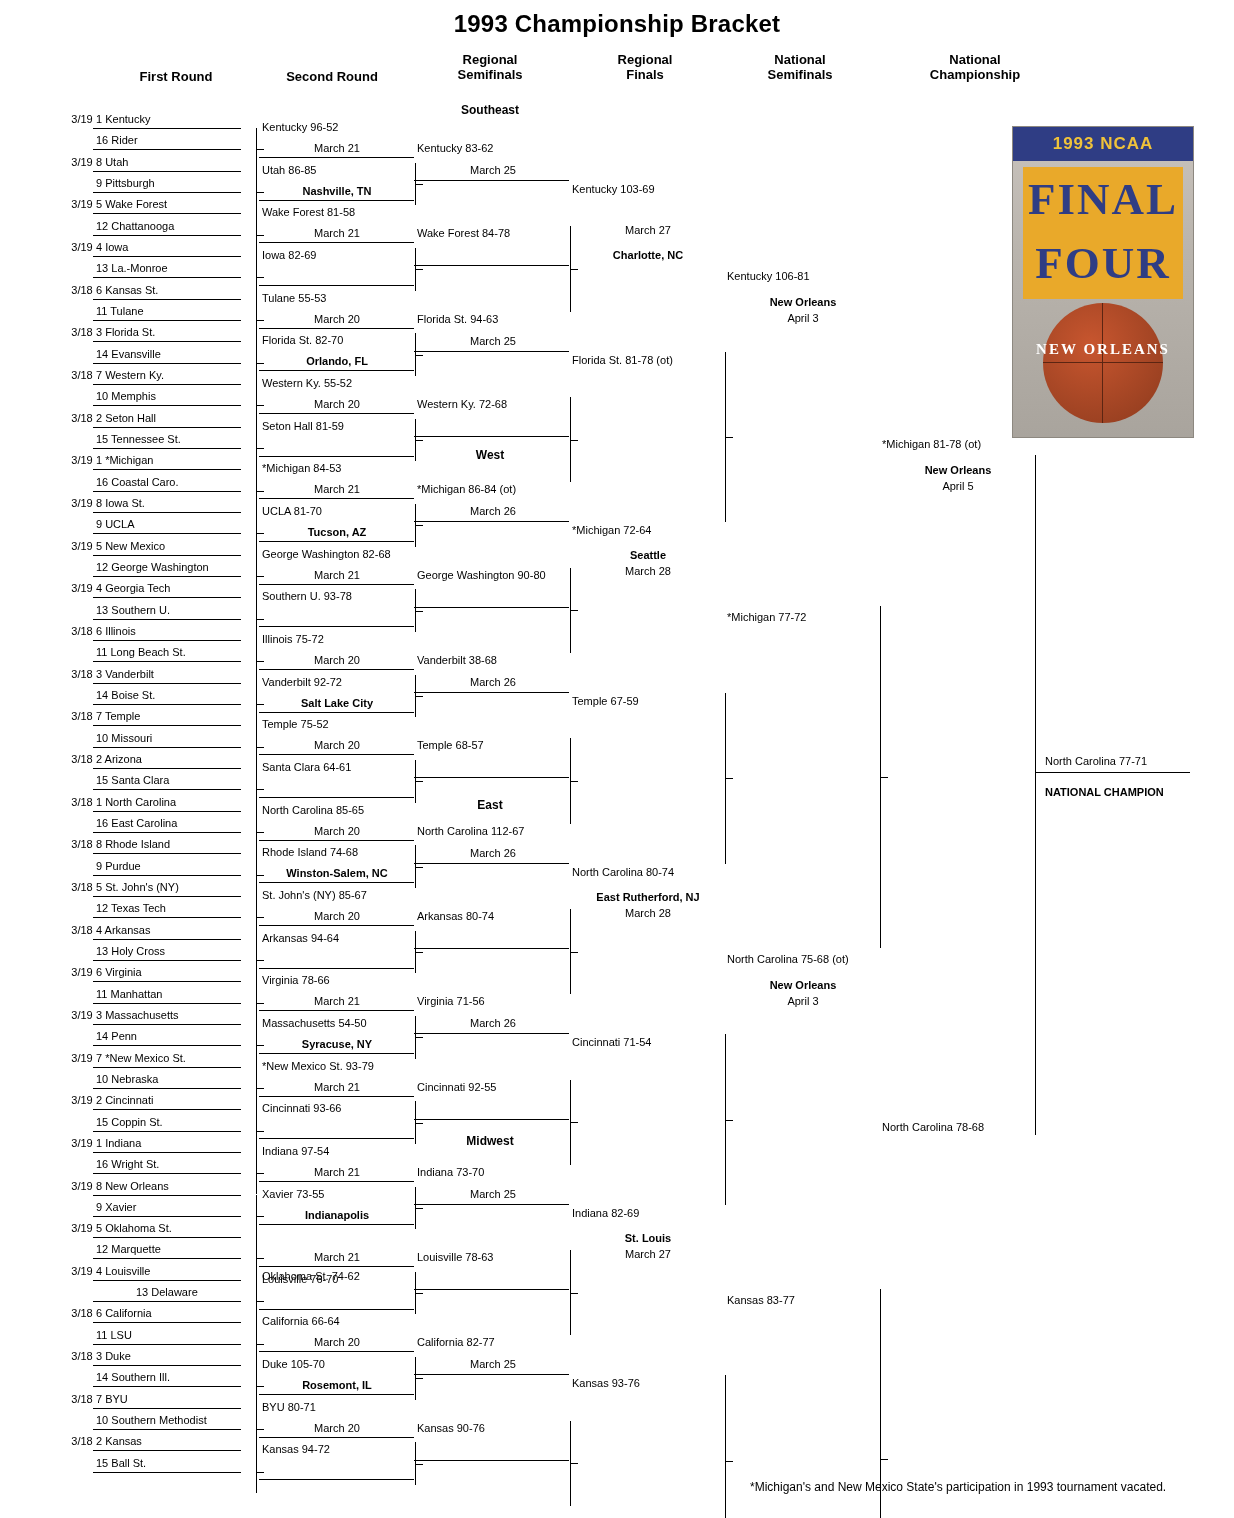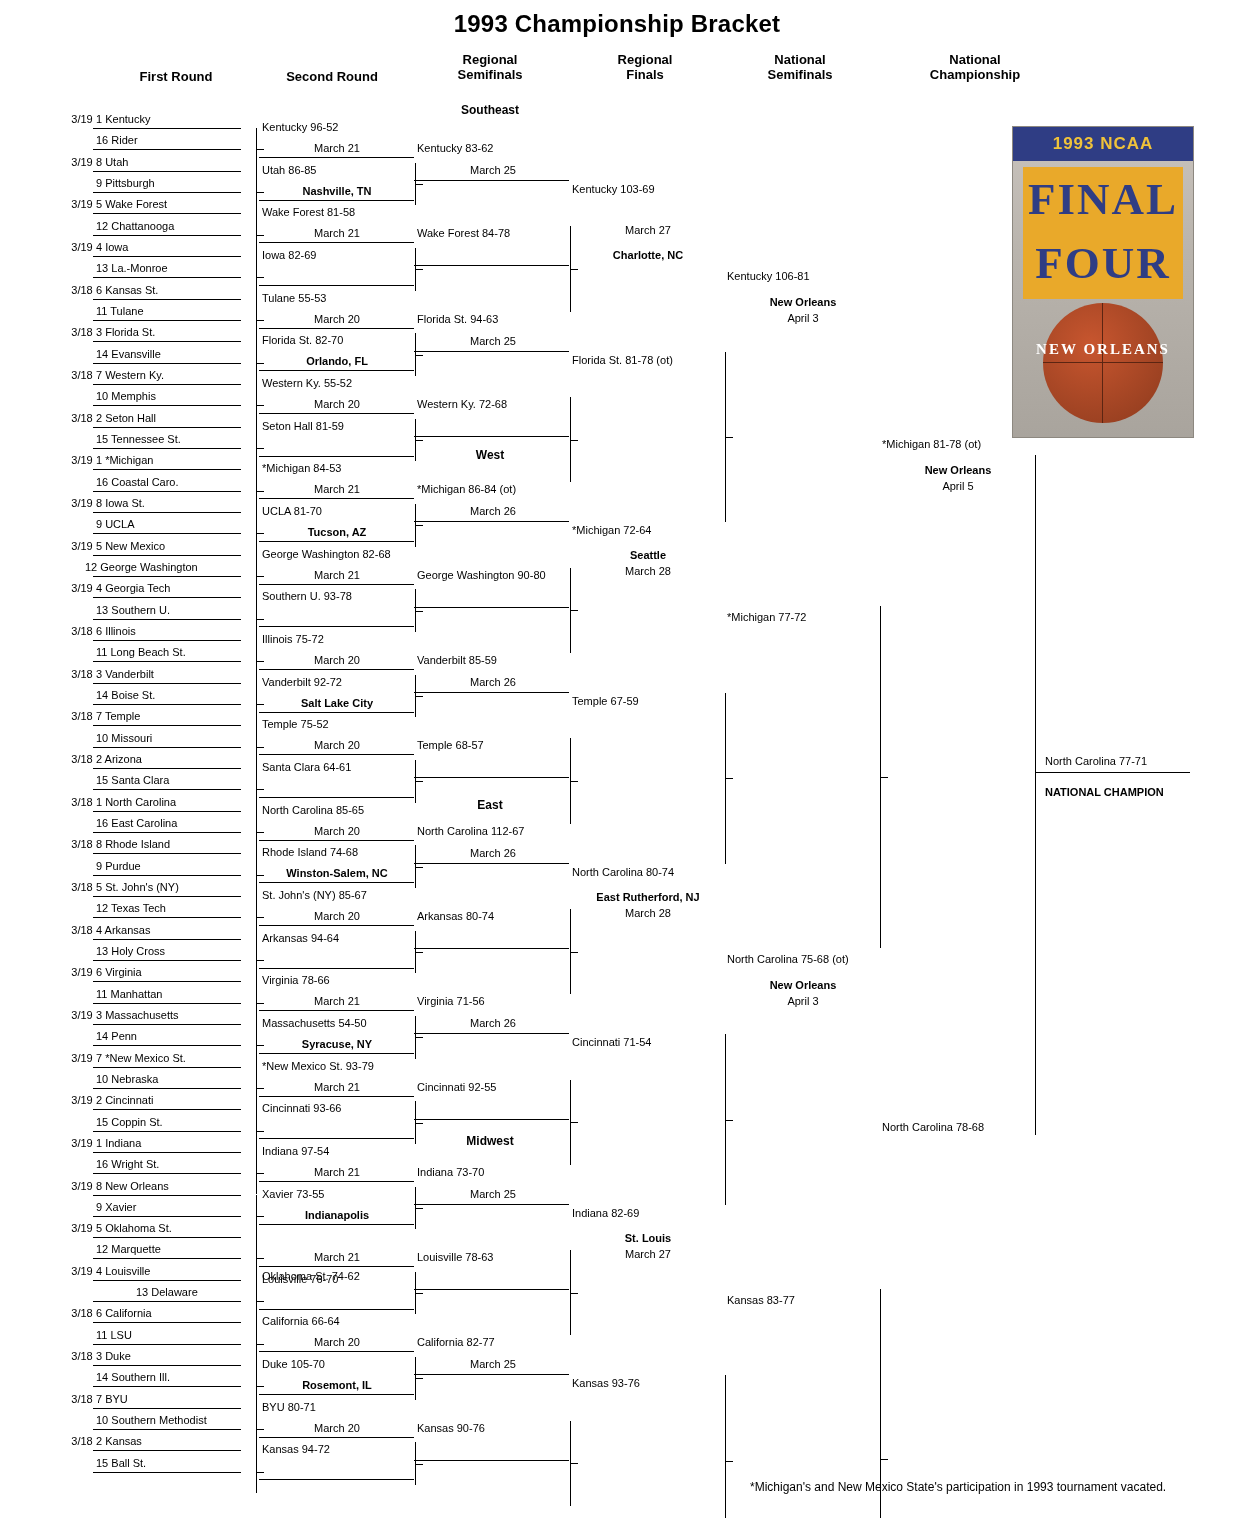--- a/index.html
+++ b/index.html
@@ -130,21 +130,21 @@
     <div class="team" style="left:96px;top:475.60999999999996px;">16 Coastal Caro.</div>
     <div class="tline" style="left:93px;top:490.60999999999996px;width:148px;"></div>
     <div class="date" style="left:67px;top:496.93999999999994px;">3/19</div>
     <div class="team" style="left:96px;top:496.93999999999994px;">8 Iowa St.</div>
     <div class="tline" style="left:93px;top:511.93999999999994px;width:148px;"></div>
     <div class="team" style="left:96px;top:518.27px;">9 UCLA</div>
     <div class="tline" style="left:93px;top:533.27px;width:148px;"></div>
     <div class="date" style="left:67px;top:539.5999999999999px;">3/19</div>
     <div class="team" style="left:96px;top:539.5999999999999px;">5 New Mexico</div>
     <div class="tline" style="left:93px;top:554.5999999999999px;width:148px;"></div>
-    <div class="team" style="left:85px;top:560.93px;">12 George Washington</div>
+    <div class="team" style="left:96px;top:560.93px;">12 George Washington</div>
     <div class="tline" style="left:93px;top:575.93px;width:148px;"></div>
     <div class="date" style="left:67px;top:582.26px;">3/19</div>
     <div class="team" style="left:96px;top:582.26px;">4 Georgia Tech</div>
     <div class="tline" style="left:93px;top:597.26px;width:148px;"></div>
     <div class="team" style="left:96px;top:603.5899999999999px;">13 Southern U.</div>
     <div class="tline" style="left:93px;top:618.5899999999999px;width:148px;"></div>
     <div class="date" style="left:67px;top:624.92px;">3/18</div>
     <div class="team" style="left:96px;top:624.92px;">6 Illinois</div>
     <div class="tline" style="left:93px;top:639.92px;width:148px;"></div>
     <div class="team" style="left:96px;top:646.25px;">11 Long Beach St.</div>
@@ -416,21 +416,21 @@
     <div class="tline" style="left:414px;top:435.96px;width:155px;"></div>
     <div class="score" style="left:417px;top:483.28px;">*Michigan 86-84 (ot)</div>
     <div class="vline" style="left:415px;top:503.93999999999994px;height:42.66px;"></div>
     <div class="tline" style="left:415px;top:525.27px;width:8px;"></div>
     <div class="datec" style="left:417px;top:505.28px;width:152px;">March 26</div>
     <div class="tline" style="left:414px;top:521.28px;width:155px;"></div>
     <div class="score" style="left:417px;top:568.5999999999999px;">George Washington 90-80</div>
     <div class="vline" style="left:415px;top:589.2599999999999px;height:42.66px;"></div>
     <div class="tline" style="left:415px;top:610.5899999999999px;width:8px;"></div>
     <div class="tline" style="left:414px;top:606.5999999999999px;width:155px;"></div>
-    <div class="score" style="left:417px;top:653.92px;">Vanderbilt 85-59</div>
+    <div class="score" style="left:417px;top:653.92px;">Vanderbilt 38-68</div>
     <div class="vline" style="left:415px;top:674.5799999999999px;height:42.66px;"></div>
     <div class="tline" style="left:415px;top:695.91px;width:8px;"></div>
     <div class="datec" style="left:417px;top:675.92px;width:152px;">March 26</div>
     <div class="tline" style="left:414px;top:691.92px;width:155px;"></div>
     <div class="score" style="left:417px;top:739.24px;">Temple 68-57</div>
     <div class="vline" style="left:415px;top:759.9px;height:42.66px;"></div>
     <div class="tline" style="left:415px;top:781.23px;width:8px;"></div>
     <div class="tline" style="left:414px;top:777.24px;width:155px;"></div>
     <div class="score" style="left:417px;top:824.56px;">North Carolina 112-67</div>
     <div class="vline" style="left:415px;top:845.2199999999999px;height:42.66px;"></div>

